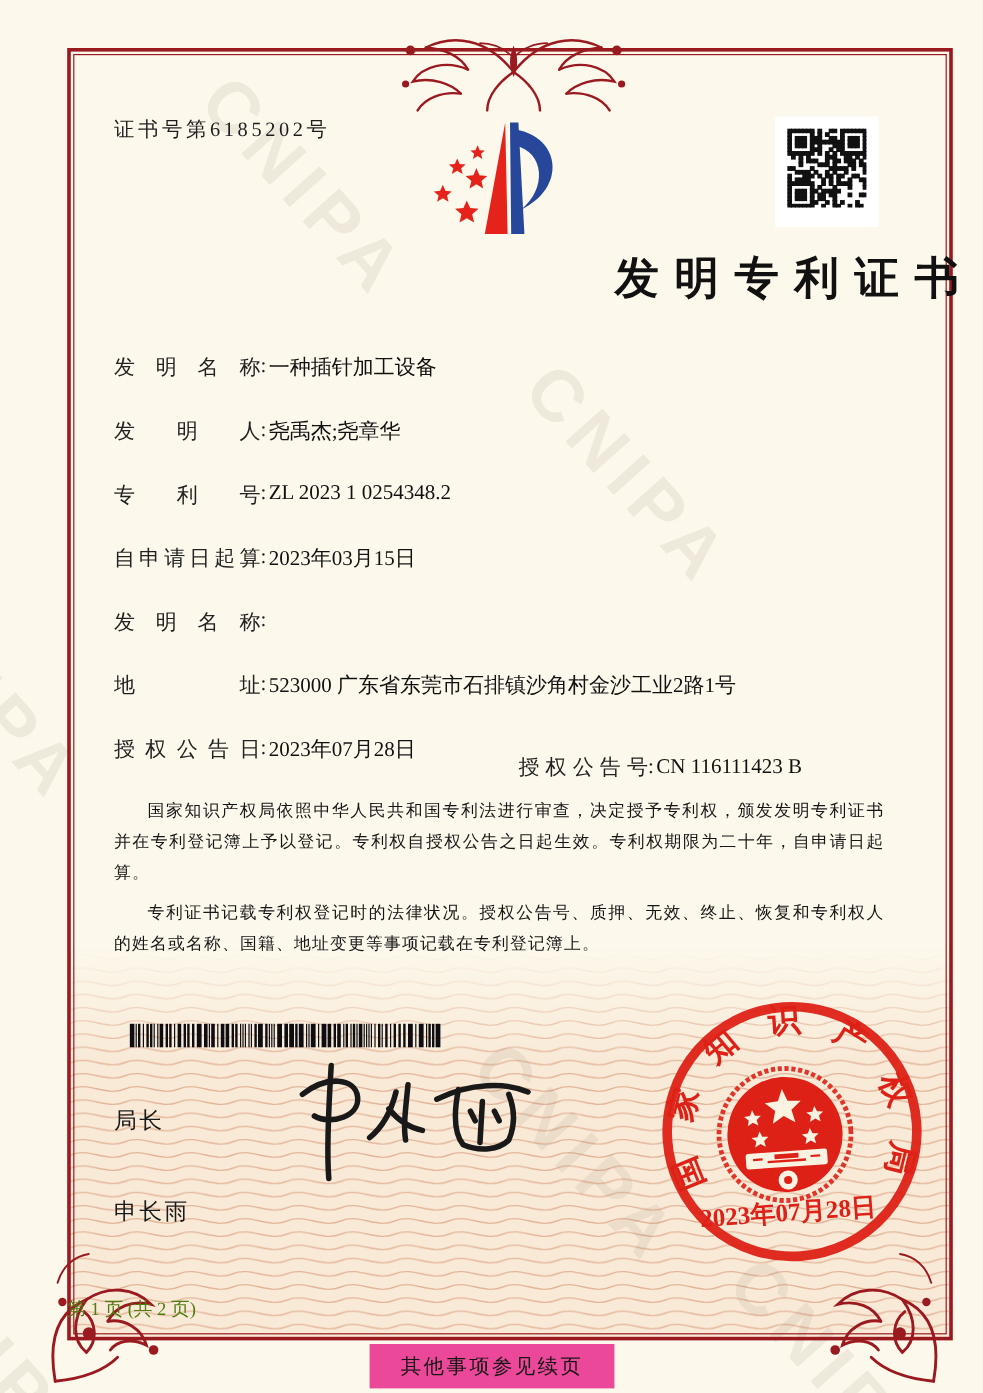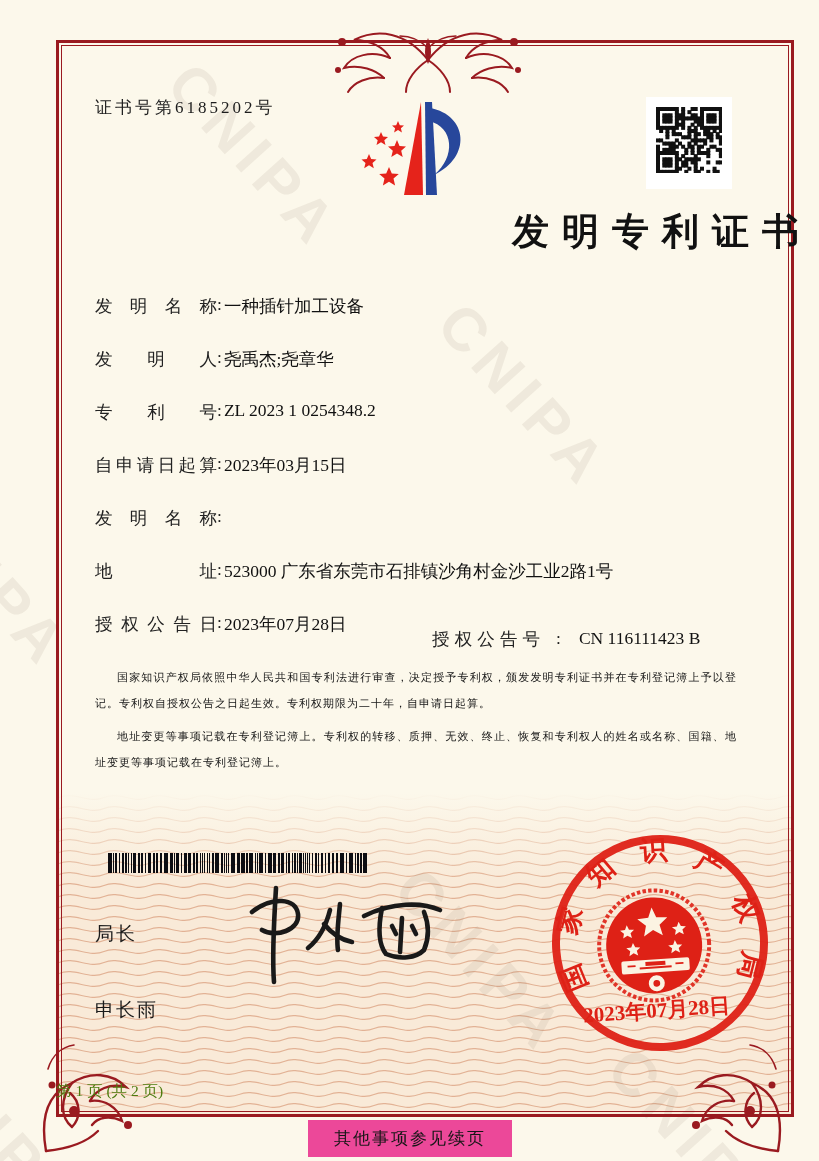--- a/index.html
+++ b/index.html
@@ -19,23 +19,23 @@
   .qr-wrap{position:absolute;left:646px;top:97px;width:86px;height:92px;background:#fff;
            display:flex;align-items:flex-start;justify-content:center;padding-top:10px;box-sizing:border-box;}
   .title{position:absolute;left:56px;top:207px;width:738px;text-align:right;
          font-size:37px;font-weight:700;letter-spacing:13px;color:#111;margin-left:18px;}
   
   .fields{position:absolute;left:95px;top:294px;width:640px;font-size:17.5px;}
   .frow{height:53px;display:flex;align-items:flex-start;position:relative;}
   .flabel{display:inline-block;width:122px;text-align:justify;text-align-last:justify;color:#222;}
   .fcolon{margin:0 2px 0 0;}
   .fvalue{margin-left:0;color:#111;}
-  .gcell2{position:absolute;left:337px;top:0;height:53px;display:flex;align-items:center;gap:16px;}
-  
-  .paras{position:absolute;left:95px;top:664px;width:642px;font-size:11px;line-height:26px;
+  .gcell2{position:absolute;left:337px;top:0;height:53px;display:flex;align-items:center;}
+  
+  .paras{position:absolute;left:95px;top:664px;width:642px;font-size:14px;line-height:26px;
          text-align:justify;color:#161616;}
   .paras p{margin:0 0 7px 0;text-indent:2em;letter-spacing:1px;}
   
   .barcode{position:absolute;left:108px;top:853px;}
   
   .director{position:absolute;left:95px;font-size:19px;letter-spacing:2px;
             font-family:"Liberation Sans","DejaVu Sans",sans-serif;color:#1a1a1a;}
   .d1{top:921px;} .d2{top:997px;}
   .sig{position:absolute;left:212px;top:880px;}
   
@@ -413,21 +413,21 @@
       <span class="gcell2">
         <span class="flabel" style="width:108px">授权公告号</span>
           <span class="fcolon">:</span>
         <span class="fvalue">CN 116111423 B</span>
       </span>
     </div>
   </div>
 
   <div class="paras">
     <p>国家知识产权局依照中华人民共和国专利法进行审查，决定授予专利权，颁发发明专利证书并在专利登记簿上予以登记。专利权自授权公告之日起生效。专利权期限为二十年，自申请日起算。</p>
-    <p>地址变更等事项记载在专利登记簿上。专利权的转移、质押、无效、终止、恢复和专利权人的姓名或名称、国籍、地址变更等事项记载在专利登记簿上。</p>
+    <p>专利证书记载专利权登记时的法律状况。授权公告号、质押、无效、终止、恢复和专利权人的姓名或名称、国籍、地址变更等事项记载在专利登记簿上。</p>
   </div>
 
   <svg class="barcode" id="barsvg" width="262" height="20">
       <rect x="0" y="0" width="4" height="20" fill="#0d0d12"></rect>
       <rect x="5" y="0" width="1" height="20" fill="#0d0d12"></rect>
       <rect x="7" y="0" width="2" height="20" fill="#0d0d12"></rect>
       <rect x="11" y="0" width="1" height="20" fill="#0d0d12"></rect>
       <rect x="14" y="0" width="2" height="20" fill="#0d0d12"></rect>
       <rect x="17" y="0" width="2" height="20" fill="#0d0d12"></rect>
       <rect x="20" y="0" width="1" height="20" fill="#0d0d12"></rect>

